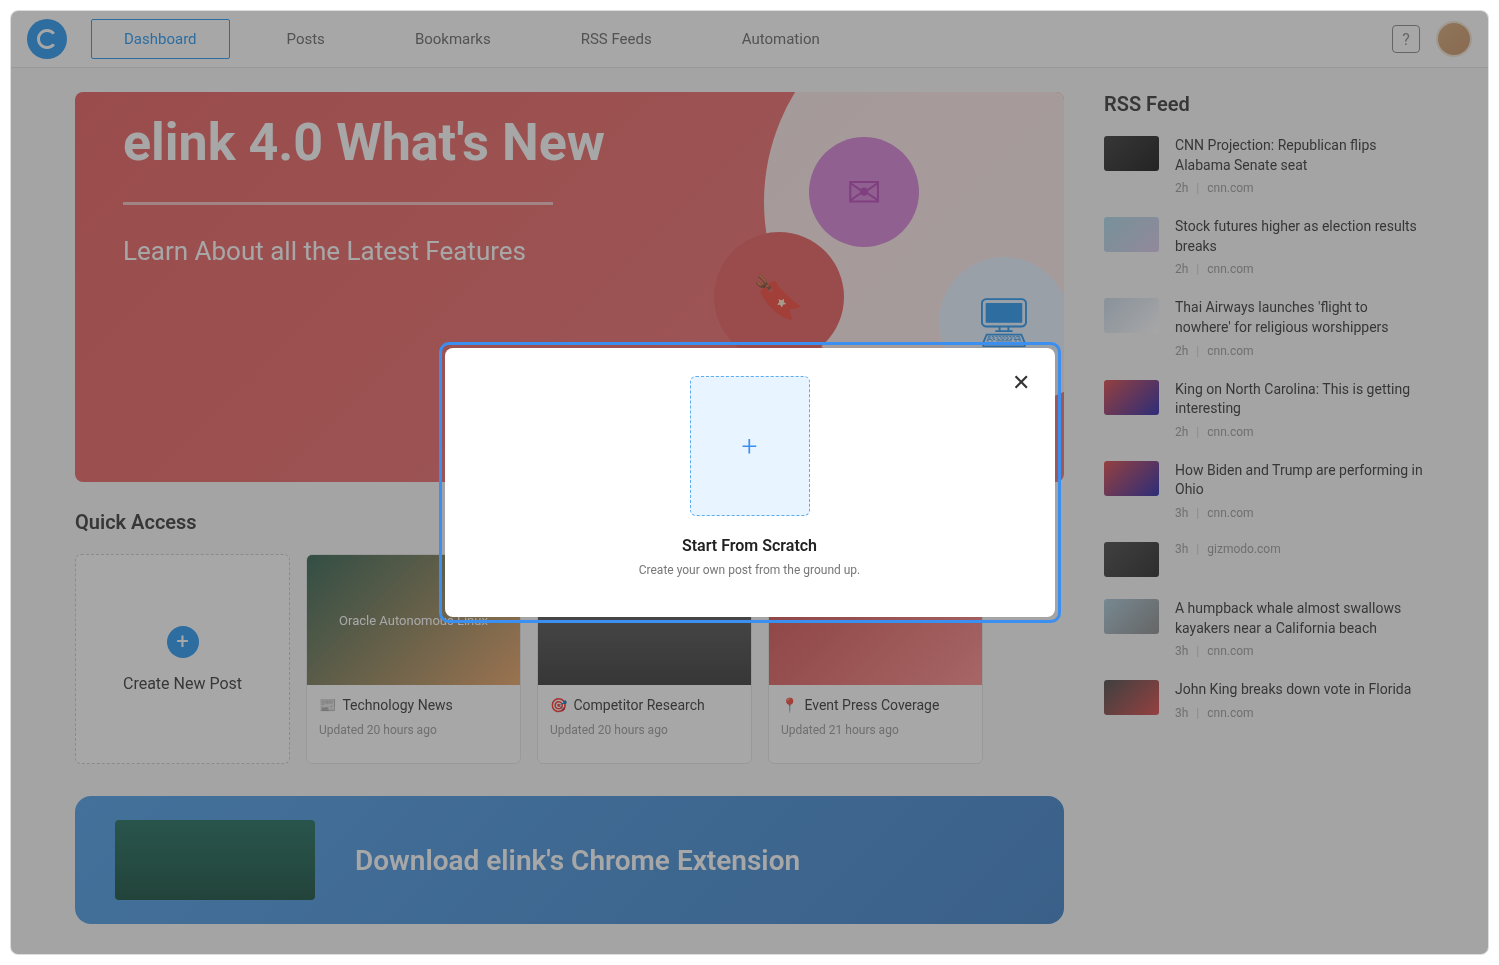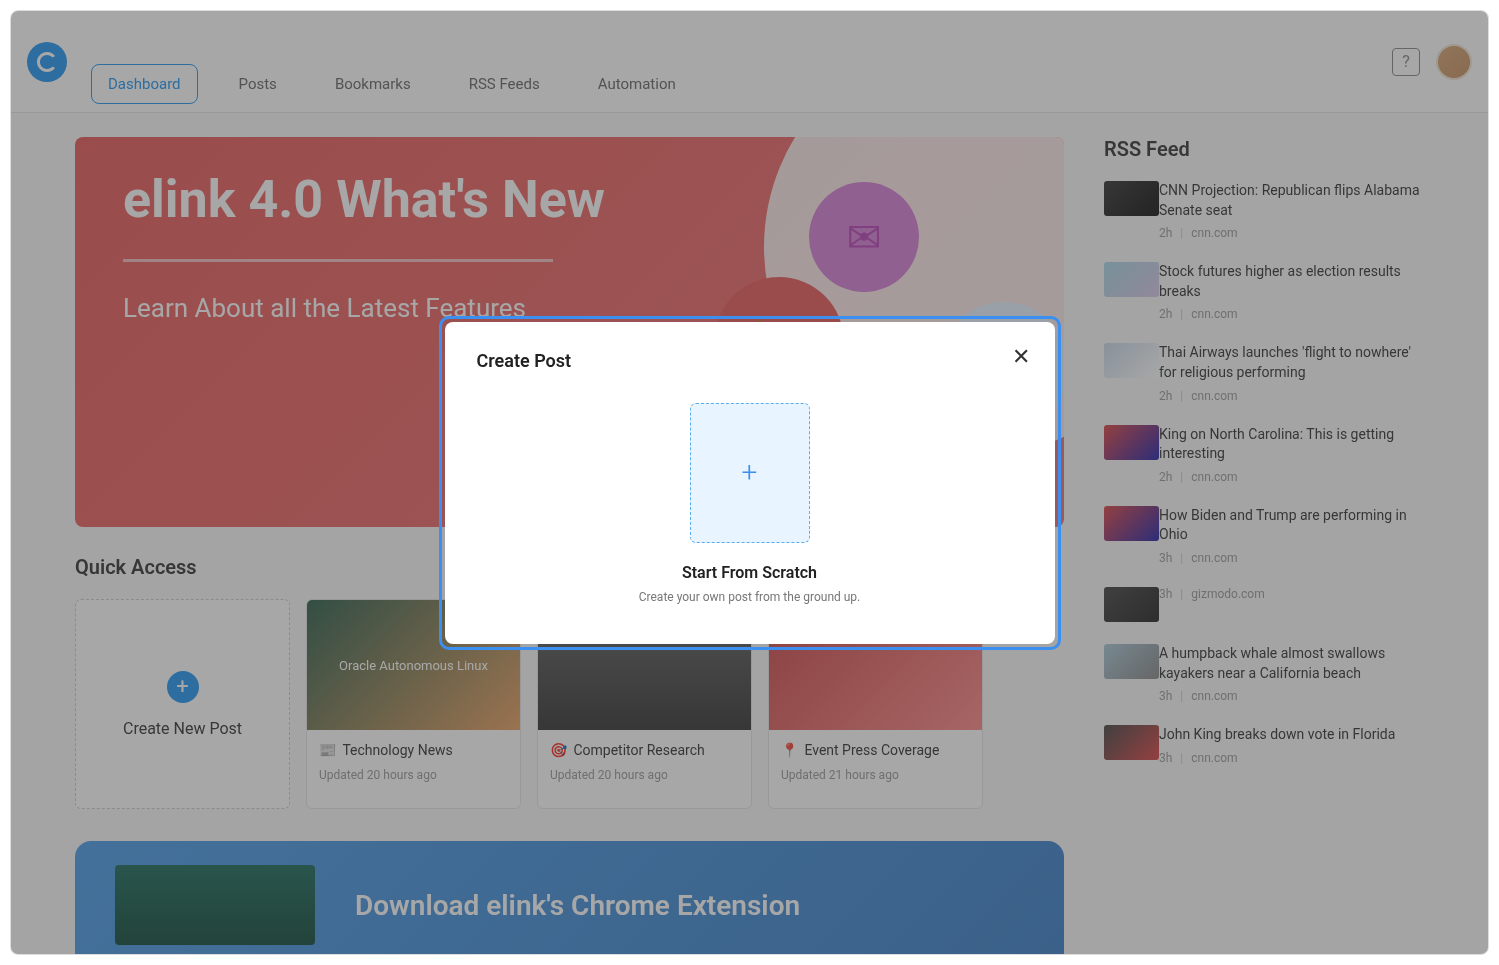--- a/index.html
+++ b/index.html
@@ -2,29 +2,29 @@
 <html><head>
 <meta charset="utf-8">
 <style>
 * { margin: 0; padding: 0; box-sizing: border-box; }
 body { font-family: -apple-system, BlinkMacSystemFont, 'Segoe UI', Roboto, sans-serif; background: #fff; color: #333; width: 1499px; height: 965px; overflow: hidden; position: relative; }
 .app-frame { border: 1px solid #ddd; border-radius: 8px; margin: 10px; height: 945px; overflow: hidden; background: #fafafa; position: relative; }
 .topbar { display: flex; align-items: center; padding: 8px 16px; background: #fff; border-bottom: 1px solid #e5e5e5; }
 .logo { width: 40px; height: 40px; background: #2196f3; border-radius: 50%; display: flex; align-items: center; justify-content: center; margin-right: 24px; }
 .logo svg { width: 24px; height: 24px; fill: #fff; }
 .nav-tabs { display: flex; gap: 24px; flex: 1; }
-.nav-tab { padding: 10px 16px; font-size: 15px; color: #666; cursor: pointer; border-radius: 8px; border: 1px solid transparent; margin-top: 45px; }
+.nav-tab { padding: 10px 32px; font-size: 15px; color: #666; cursor: pointer; border-radius: 2px; border: 1px solid transparent; }
 .nav-tab.active { color: #2196f3; border-color: #2196f3; }
 .topbar-right { display: flex; align-items: center; gap: 16px; }
 .help-icon { width: 28px; height: 28px; border: 1.5px solid #888; border-radius: 4px; display: flex; align-items: center; justify-content: center; color: #888; cursor: pointer; }
 .avatar { width: 36px; height: 36px; border-radius: 50%; background: linear-gradient(135deg, #d4a574, #c89060); border: 2px solid #f0e6d4; }
 .content { display: flex; padding: 24px 64px; gap: 40px; height: calc(100% - 60px); }
 .main-col { flex: 1; }
 .side-col { width: 320px; }
-.hero { background: linear-gradient(135deg, #e85a5a, #f07070); border-radius: 8px; padding: 32px 48px; color: #fff; height: 390px; position: relative; overflow: hidden; }
+.hero { background: linear-gradient(135deg, #e85a5a, #f07070); border-radius: 8px; padding: 20px 48px; color: #fff; height: 390px; position: relative; overflow: hidden; }
 .hero h1 { font-size: 52px; font-weight: 700; line-height: 1.2; margin-bottom: 28px; }
 .hero-divider { border-top: 3px solid rgba(255,255,255,0.6); width: 430px; margin-bottom: 28px; }
 .hero p { font-size: 26px; font-weight: 400; line-height: 1.4; }
 .hero-circles { position: absolute; right: -40px; top: -40px; }
 .circle { position: absolute; border-radius: 50%; display: flex; align-items: center; justify-content: center; }
 .c-white { width: 420px; height: 420px; background: rgba(255,255,255,0.85); right: -80px; top: -60px; }
 .c-pink { width: 110px; height: 110px; background: #d67ed6; right: 185px; top: 85px; }
 .c-red { width: 130px; height: 130px; background: #e85a5a; right: 260px; top: 180px; }
 .c-blue { width: 130px; height: 130px; background: #e8f2ff; right: 35px; top: 205px; }
 .ic-mail::before { content: '✉'; color: #b844b8; font-size: 42px; }
@@ -40,21 +40,21 @@
 .qcard-img.tech { background: linear-gradient(135deg, #2c5e4c, #e8a060); }
 .qcard-img.comp { background: linear-gradient(180deg, #666, #333); }
 .qcard-img.event { background: linear-gradient(135deg, #c44, #f88); }
 .qcard-body { padding: 12px; }
 .qcard-title { font-size: 14px; color: #333; margin-bottom: 10px; display: flex; align-items: center; gap: 6px; }
 .qcard-meta { font-size: 12px; color: #999; }
 .chrome-banner { background: linear-gradient(135deg, #4a9de8, #3a7fc8); border-radius: 16px; padding: 24px 40px; margin-top: 32px; display: flex; align-items: center; gap: 40px; }
 .chrome-img { width: 200px; height: 80px; background: linear-gradient(#1a6a5a, #0e4a3a); border-radius: 4px; }
 .chrome-title { color: #fff; font-size: 28px; font-weight: 600; }
 
-.rss-item { display: flex; margin-bottom: 22px; cursor: pointer; }
+.rss-item { display: flex; gap: 16px; margin-bottom: 22px; cursor: pointer; }
 .rss-thumb { width: 55px; height: 35px; background: #888; border-radius: 3px; flex-shrink: 0; }
 .rss-thumb.t1 { background: linear-gradient(135deg, #333, #111); }
 .rss-thumb.t2 { background: linear-gradient(135deg, #a8d8e8, #d8c8e8); }
 .rss-thumb.t3 { background: linear-gradient(135deg, #c8d8e8, #fff); }
 .rss-thumb.t4 { background: linear-gradient(135deg, #d44, #22a); }
 .rss-thumb.t5 { background: linear-gradient(135deg, #d44, #22a); }
 .rss-thumb.t6 { background: linear-gradient(135deg, #444, #222); }
 .rss-thumb.t7 { background: linear-gradient(135deg, #a8c8d8, #888); }
 .rss-thumb.t8 { background: linear-gradient(135deg, #444, #d44); }
 .rss-title { font-size: 14px; color: #333; line-height: 1.4; margin-bottom: 6px; }
@@ -181,21 +181,21 @@
           <div class="rss-item">
     <div class="rss-thumb t2"></div>
     <div>
       <div class="rss-title">Stock futures higher as election results breaks</div>
       <div class="rss-meta"><span>2h</span><span class="sep">|</span><span>cnn.com</span></div>
     </div>
           </div>
           <div class="rss-item">
     <div class="rss-thumb t3"></div>
     <div>
-      <div class="rss-title">Thai Airways launches 'flight to nowhere' for religious performing</div>
+      <div class="rss-title">Thai Airways launches 'flight to nowhere' for religious worshippers</div>
       <div class="rss-meta"><span>2h</span><span class="sep">|</span><span>cnn.com</span></div>
     </div>
           </div>
           <div class="rss-item">
     <div class="rss-thumb t4"></div>
     <div>
       <div class="rss-title">King on North Carolina: This is getting interesting</div>
       <div class="rss-meta"><span>2h</span><span class="sep">|</span><span>cnn.com</span></div>
     </div>
           </div>
@@ -226,21 +226,20 @@
       <div class="rss-meta"><span>3h</span><span class="sep">|</span><span>cnn.com</span></div>
     </div>
           </div>
         </div>
     </div>
   </div>
 
   <div class="overlay">
     <div class="modal-border">
       <div class="modal">
-        <div class="modal-title">Create Post</div>
         <button class="modal-close">✕</button>
         <div class="modal-options">
           <div class="opt">
             <div class="opt-visual scratch">
                 <span class="plus">+</span>
               </div>
             <div class="opt-title">Start From Scratch</div>
             <div class="opt-desc">Create your own post from the ground up.</div>
           </div>
         </div>

